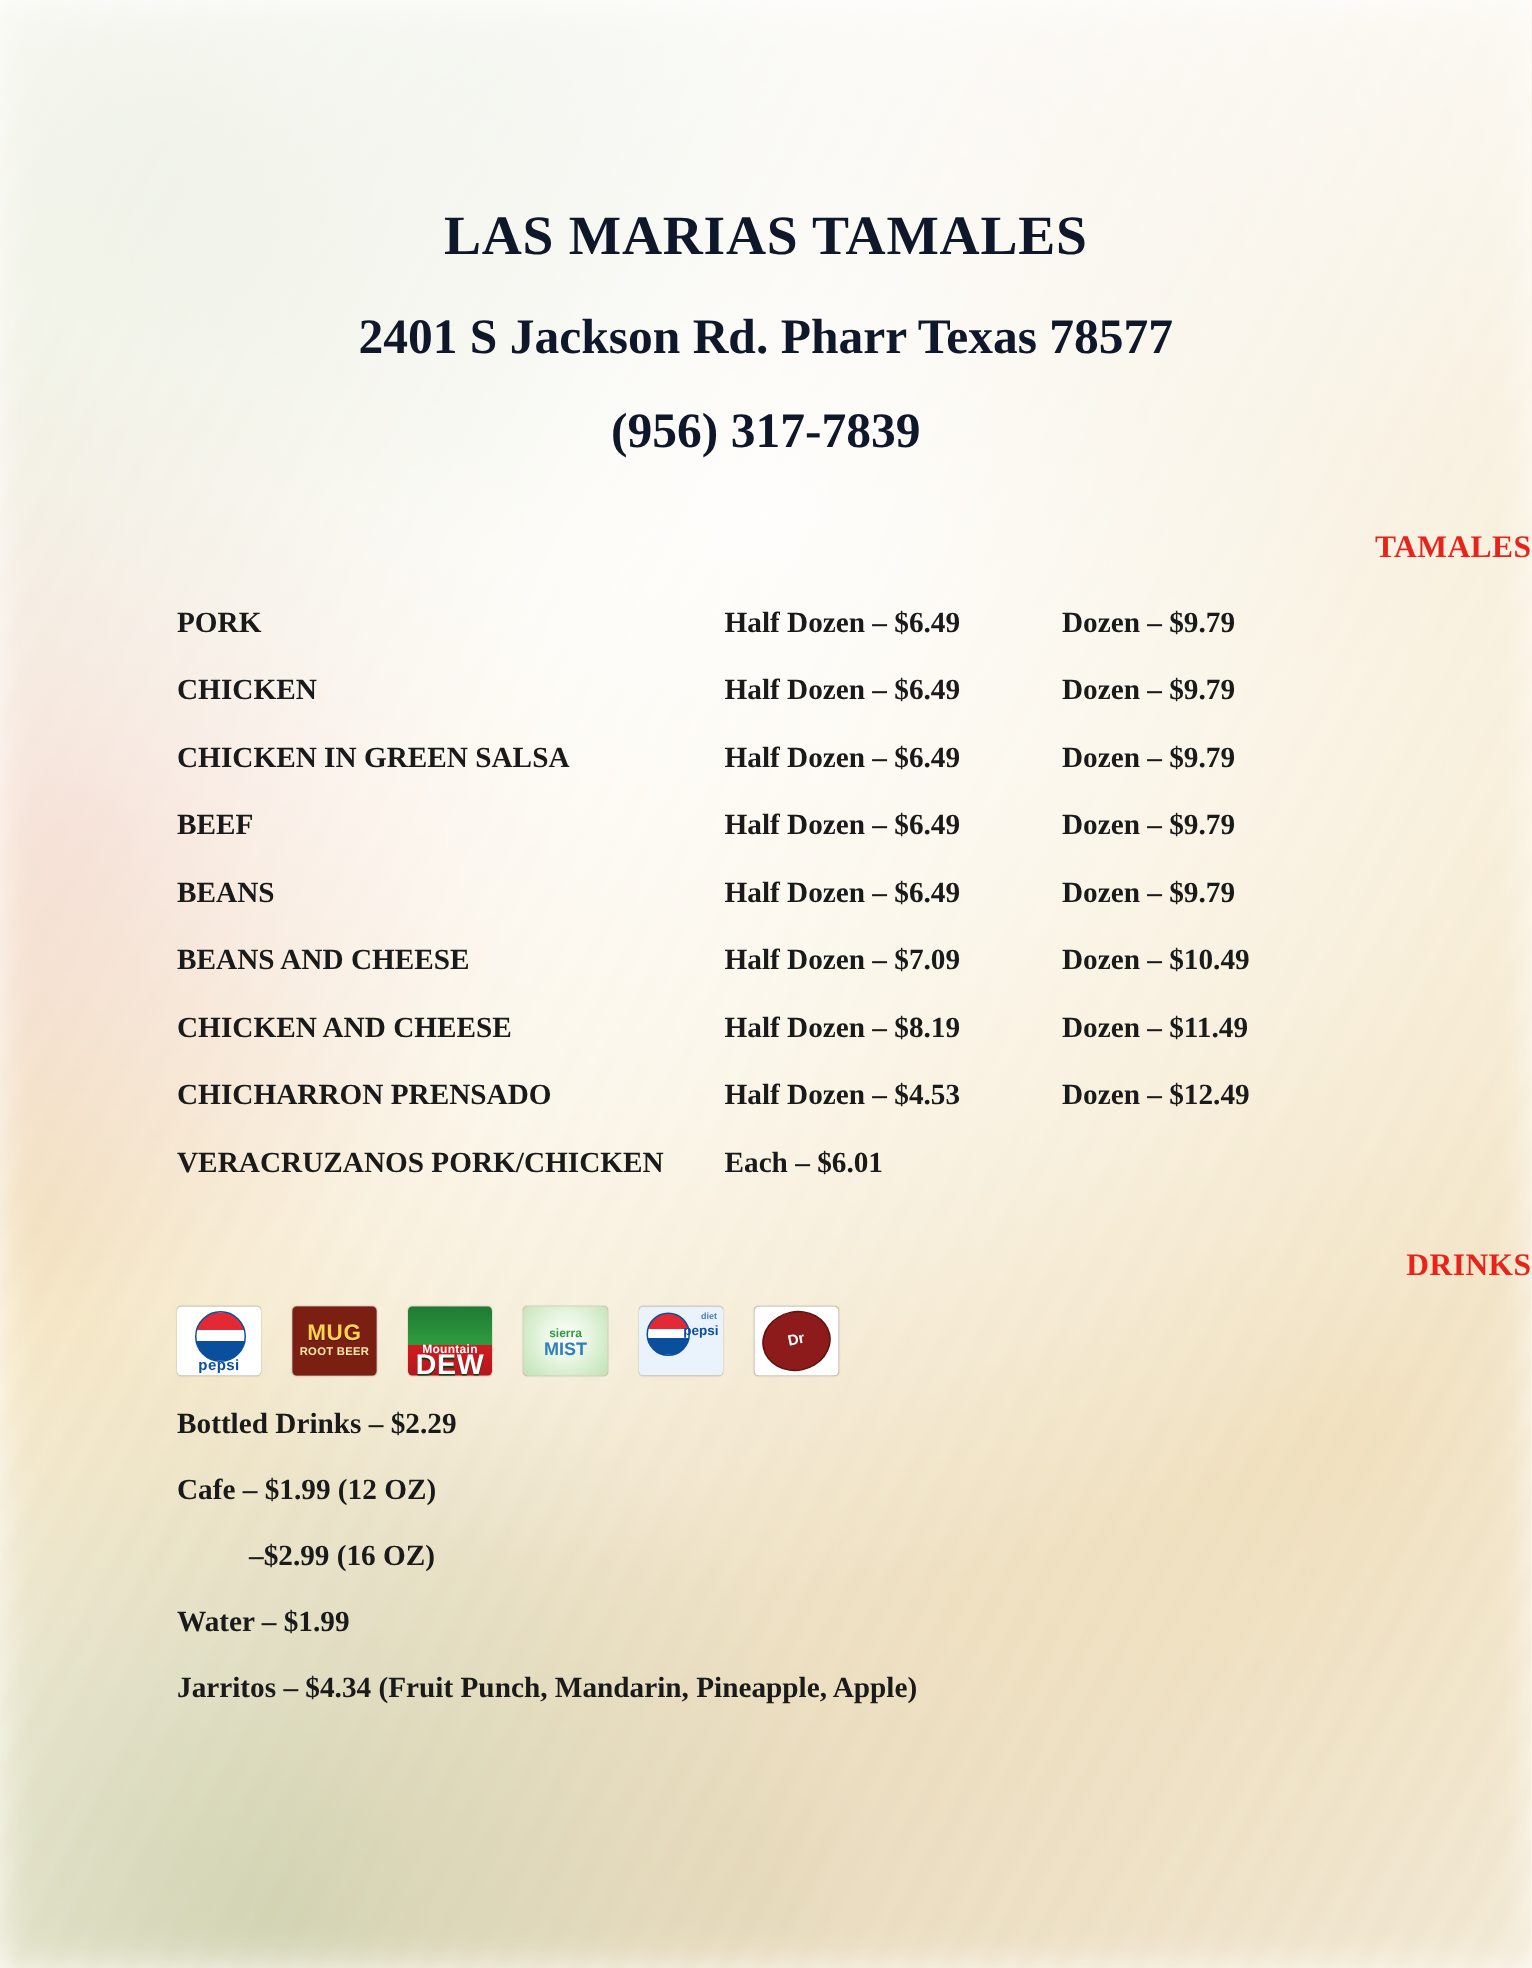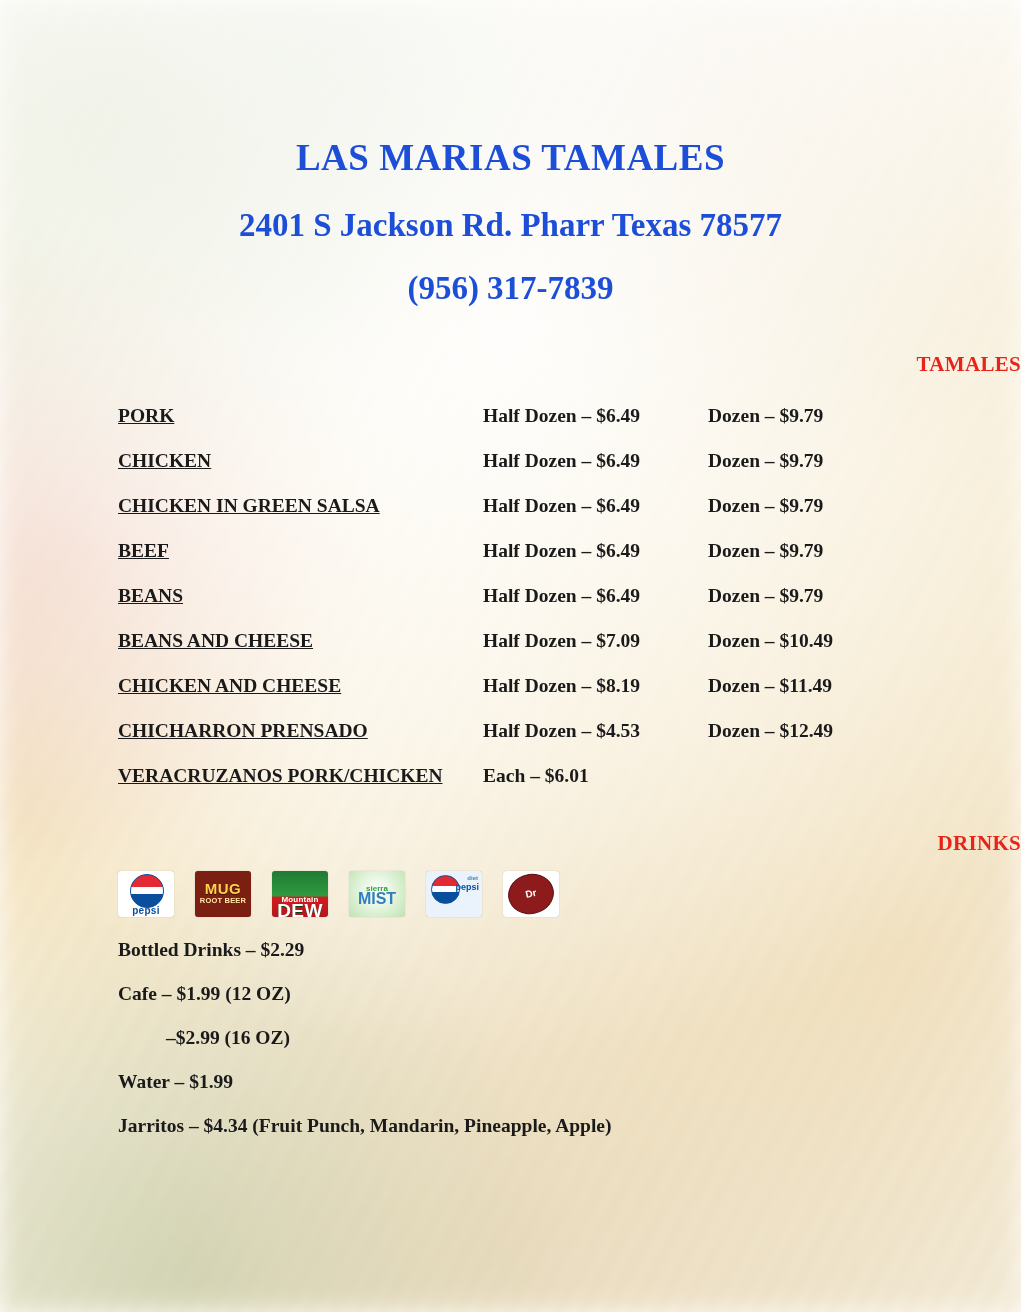--- a/index.html
+++ b/index.html
@@ -64,21 +64,21 @@
 
   #content {
     position: relative;
     z-index: 3;
     padding: 0;
   }
 
   
   .hdr {
     text-align: center;
-    color: #1d4ed8;
+    color: #0f172a;
     font-weight: bold;
   }
   .hdr-1 {
     font-size: 37px;
     letter-spacing: 0.5px;
     padding-top: 138px;
     line-height: 1.1;
   }
   .hdr-2 {
     font-size: 33px;
@@ -109,21 +109,21 @@
     border-collapse: collapse;
   }
   .menu-table td {
     font-weight: bold;
     font-size: 19.5px;
     color: #1a1a1a;
     padding: 11.5px 0;
     white-space: nowrap;
     vertical-align: top;
   }
-  .col-name  { width: 365px; text-decoration: underline; }
+  .col-name  { width: 365px; }
   .col-half  { width: 225px; }
   .col-dozen { width: 200px; margin-left: 20px; }
 
   
   .drink-line {
     margin-left: 118px;
     font-weight: bold;
     font-size: 19.5px;
     color: #1a1a1a;
   }
@@ -188,21 +188,21 @@
   .dew-top { font-size: 8px; line-height: 9px; letter-spacing: 0.2px; }
   .dew-bot { font-size: 19px; line-height: 13px; letter-spacing: 0.4px; text-shadow: 0 1px 0 #0a3f14; }
 
   
   .logo-mist {
     background: radial-gradient(circle at 50% 45%, #ffffff 0%, #e8f6e2 40%, #bfe3b3 100%);
     flex-direction: column;
     color: #1f7a33;
   }
   .mist-top { font-size: 8px; line-height: 9px; color: #2f9c3f; }
-  .mist-bot { font-size: 16px; line-height: 12px; color: #2f7fbf; }
+  .mist-bot { font-size: 12px; line-height: 12px; color: #2f7fbf; }
 
   
   .logo-diet {
     background: #eaf2fb;
   }
   .diet-ball {
     width: 27px; height: 27px; border-radius: 50%;
     background: linear-gradient(to bottom, #e32934 0%, #e32934 36%, #ffffff 36%, #ffffff 60%, #0a4f9e 60%, #0a4f9e 100%);
     border: 1px solid #0a4f9e;
     position: absolute; top: 4px; left: 5px;

